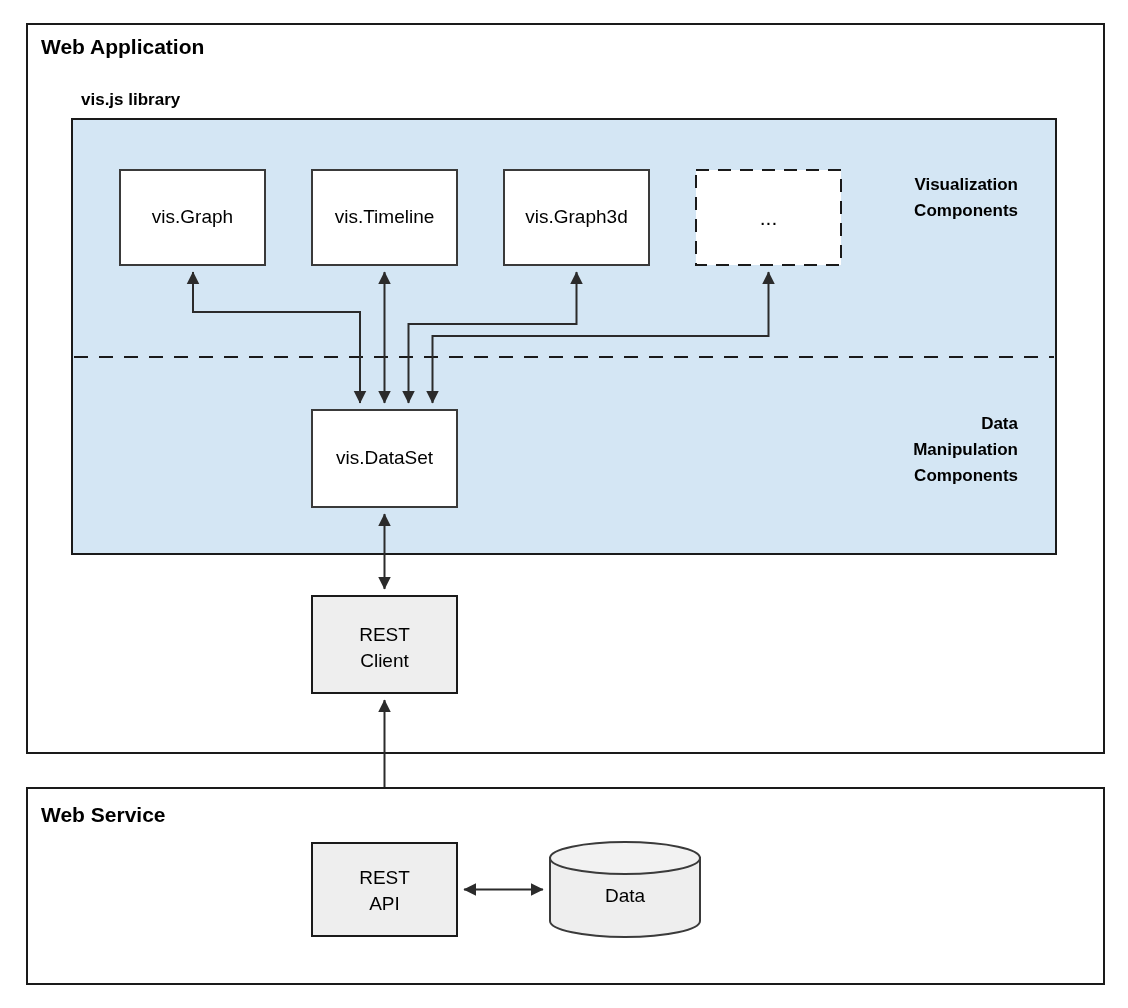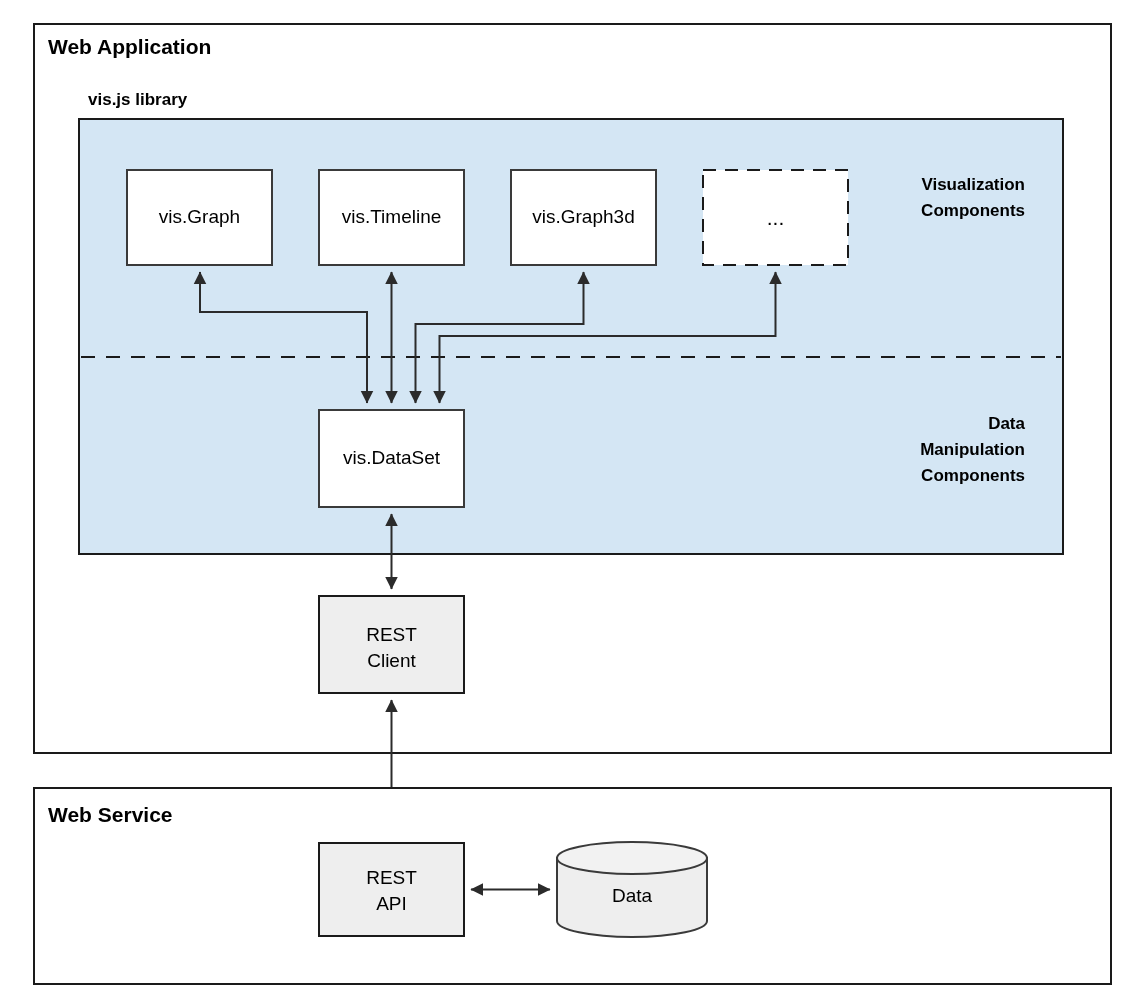--- a/index.html
+++ b/index.html
@@ -11,21 +11,20 @@
     width: 1128px;
     height: 1008px;
     font-family: "Liberation Sans", sans-serif;
     color: #000000;
     overflow: hidden;
   }
   #diagram-root {
     position: relative;
     width: 923px;
     height: 1008px;
-    padding-left: 7px;
   }
   svg.diagram {
     display: block;
     width: 1128px;
     height: 1008px;
   }
   .frame-rect {
     fill: #ffffff;
     stroke: #1a1a1a;
     stroke-width: 2;

